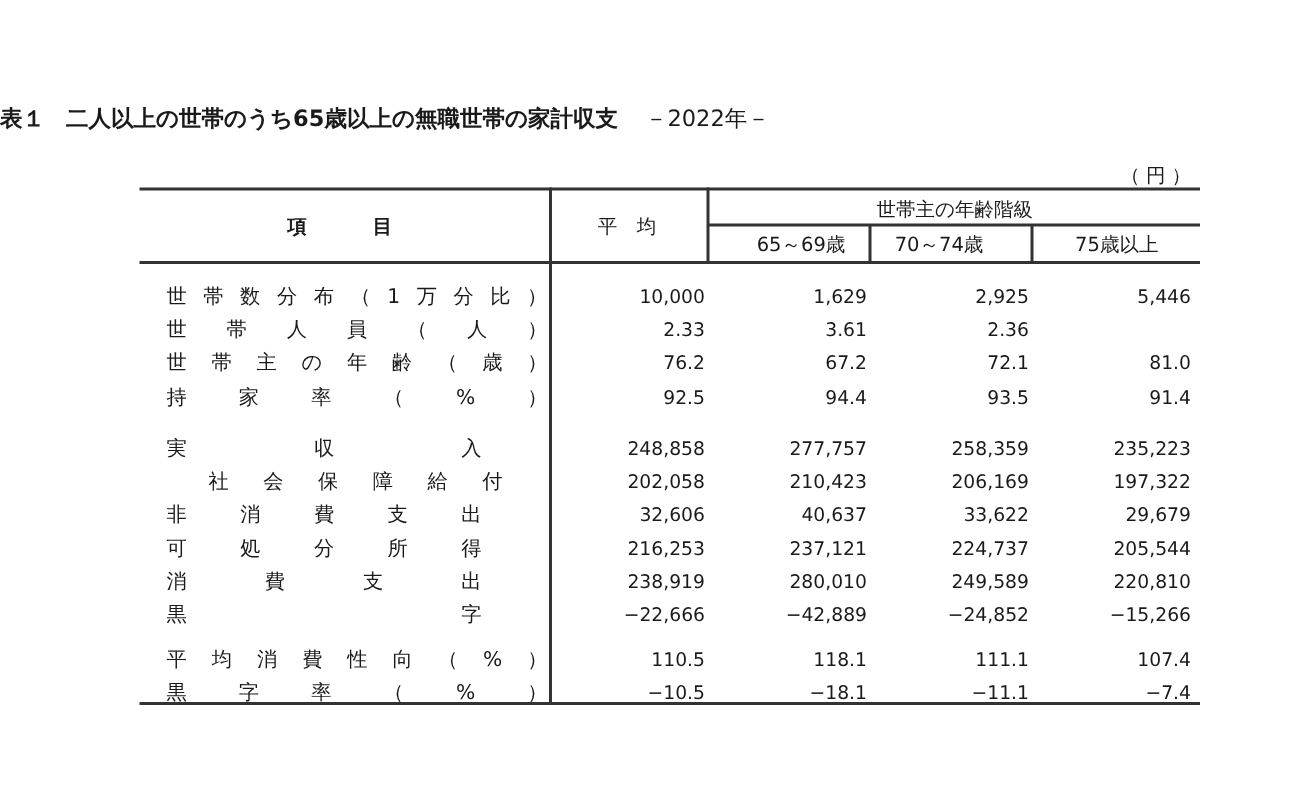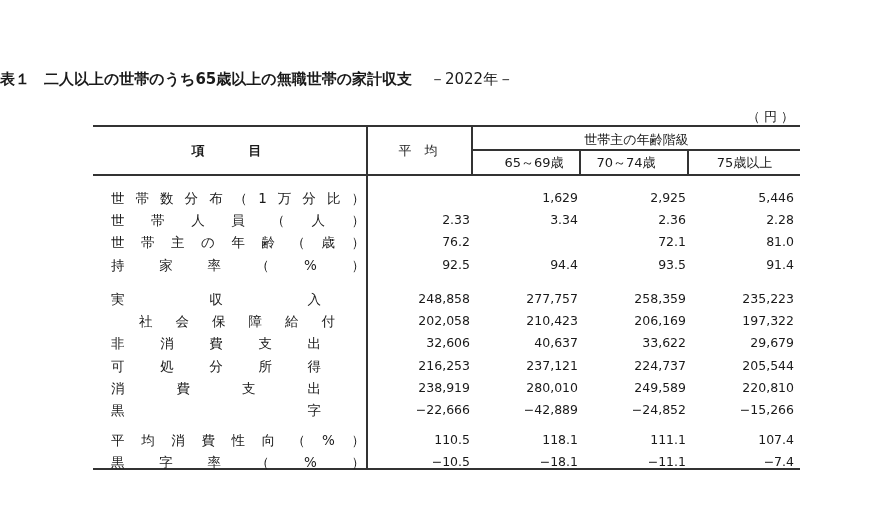--- a/index.html
+++ b/index.html
@@ -76,52 +76,53 @@
         <span>数</span>
         <span>分</span>
         <span>布</span>
         <span>（</span>
         <span>1</span>
         <span>万</span>
         <span>分</span>
         <span>比</span>
         <span>）</span>
       </div>
+      <div class="val v0">10,000</div>
       <div class="val v1">1,629</div>
       <div class="val v2">2,925</div>
       <div class="val v3">5,446</div>
     </div>
     <div class="row" style="top: 209px;">
       <div class="label">
         <span>世</span>
         <span>帯</span>
         <span>人</span>
         <span>員</span>
         <span>（</span>
         <span>人</span>
         <span>）</span>
       </div>
       <div class="val v0">2.33</div>
-      <div class="val v1">3.34</div>
+      <div class="val v1">3.61</div>
       <div class="val v2">2.36</div>
-      <div class="val v3">2.28</div>
     </div>
     <div class="row" style="top: 231px;">
       <div class="label">
         <span>世</span>
         <span>帯</span>
         <span>主</span>
         <span>の</span>
         <span>年</span>
         <span>齢</span>
         <span>（</span>
         <span>歳</span>
         <span>）</span>
       </div>
       <div class="val v0">76.2</div>
+      <div class="val v1">67.2</div>
       <div class="val v2">72.1</div>
       <div class="val v3">81.0</div>
     </div>
     <div class="row" style="top: 254px;">
       <div class="label">
         <span>持</span>
         <span>家</span>
         <span>率</span>
         <span>（</span>
         <span>%</span>

